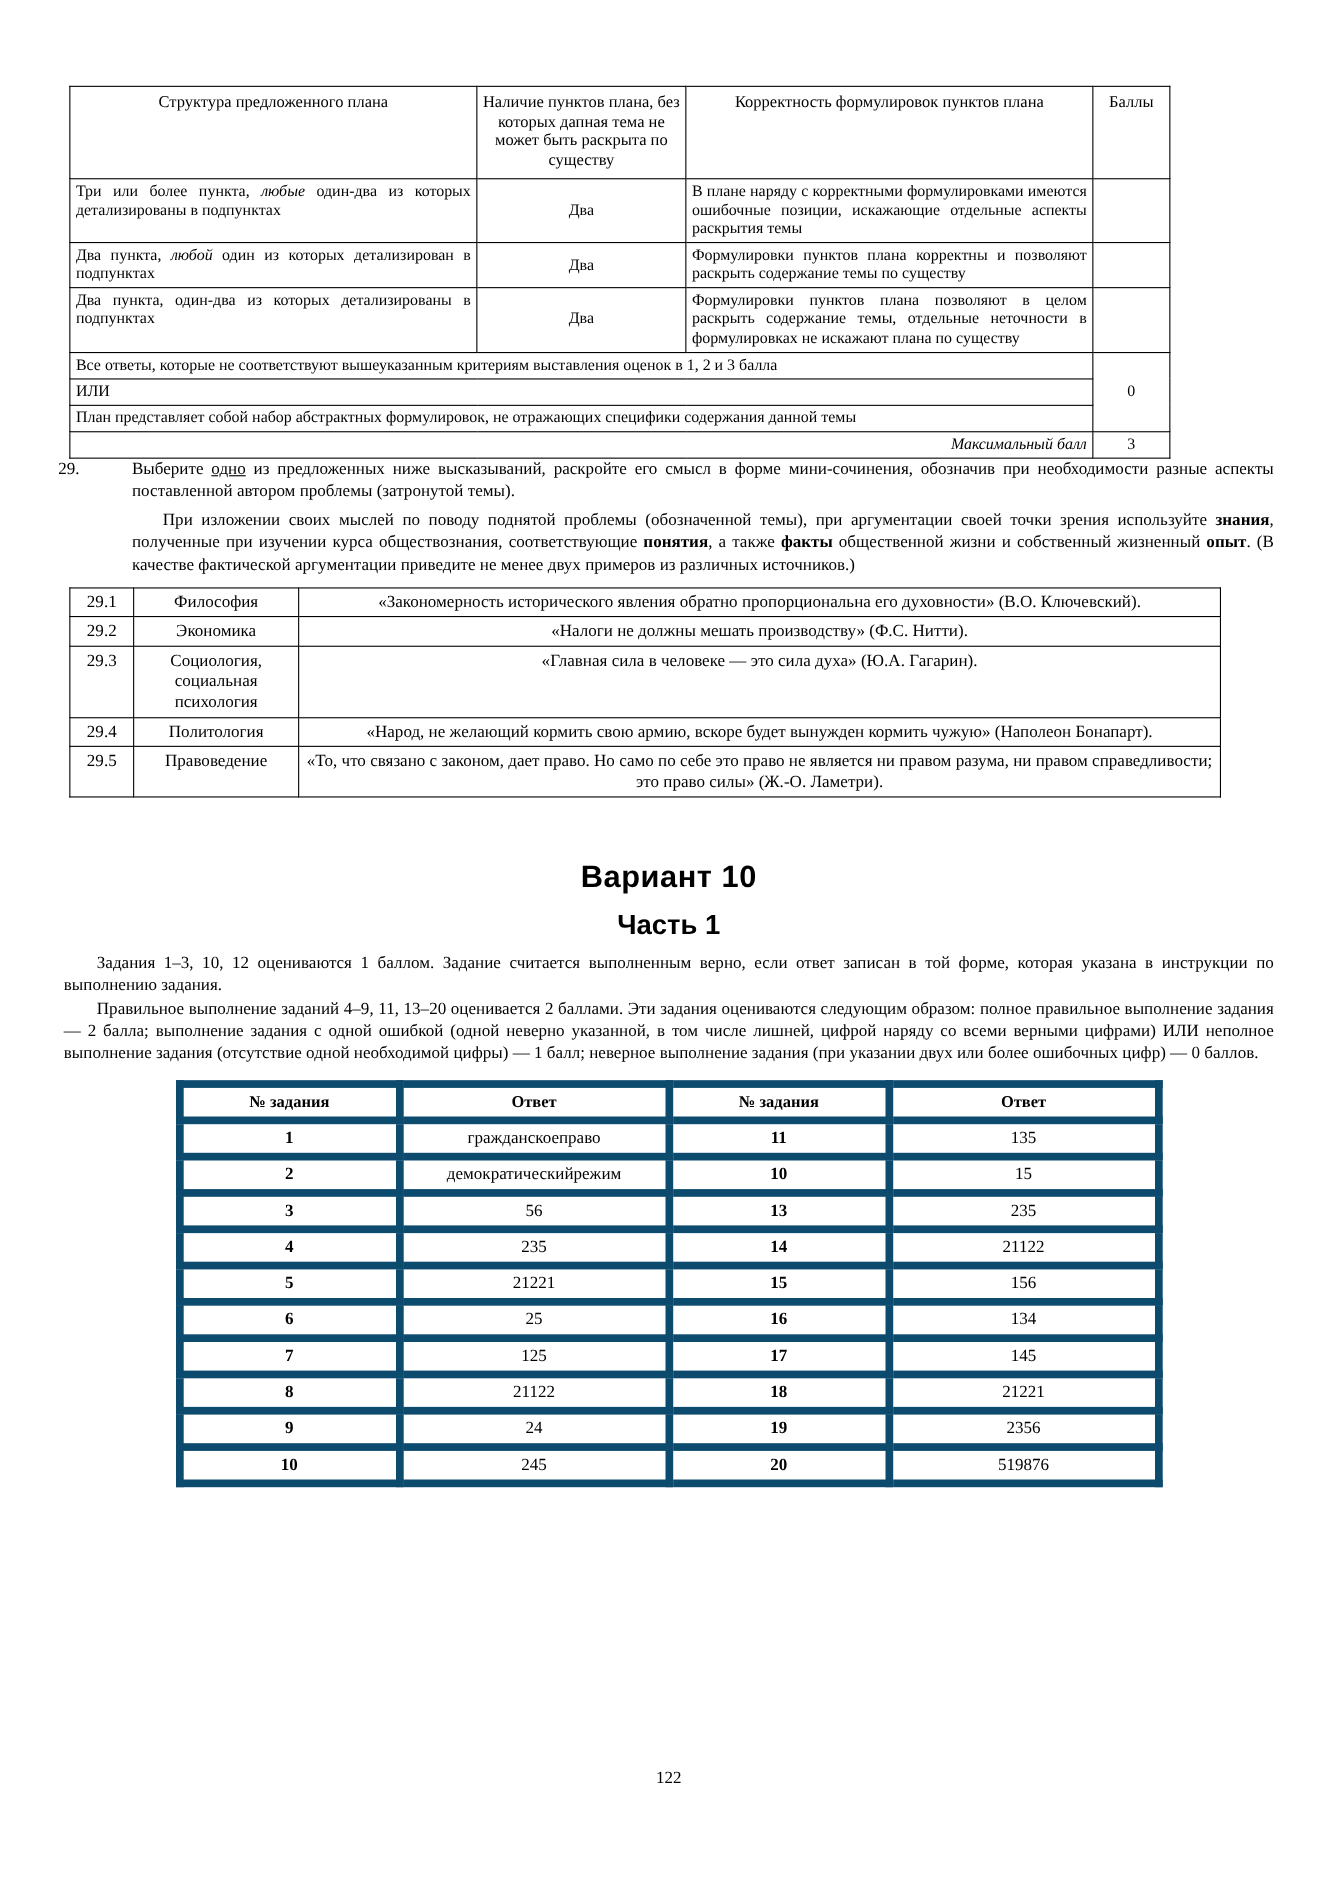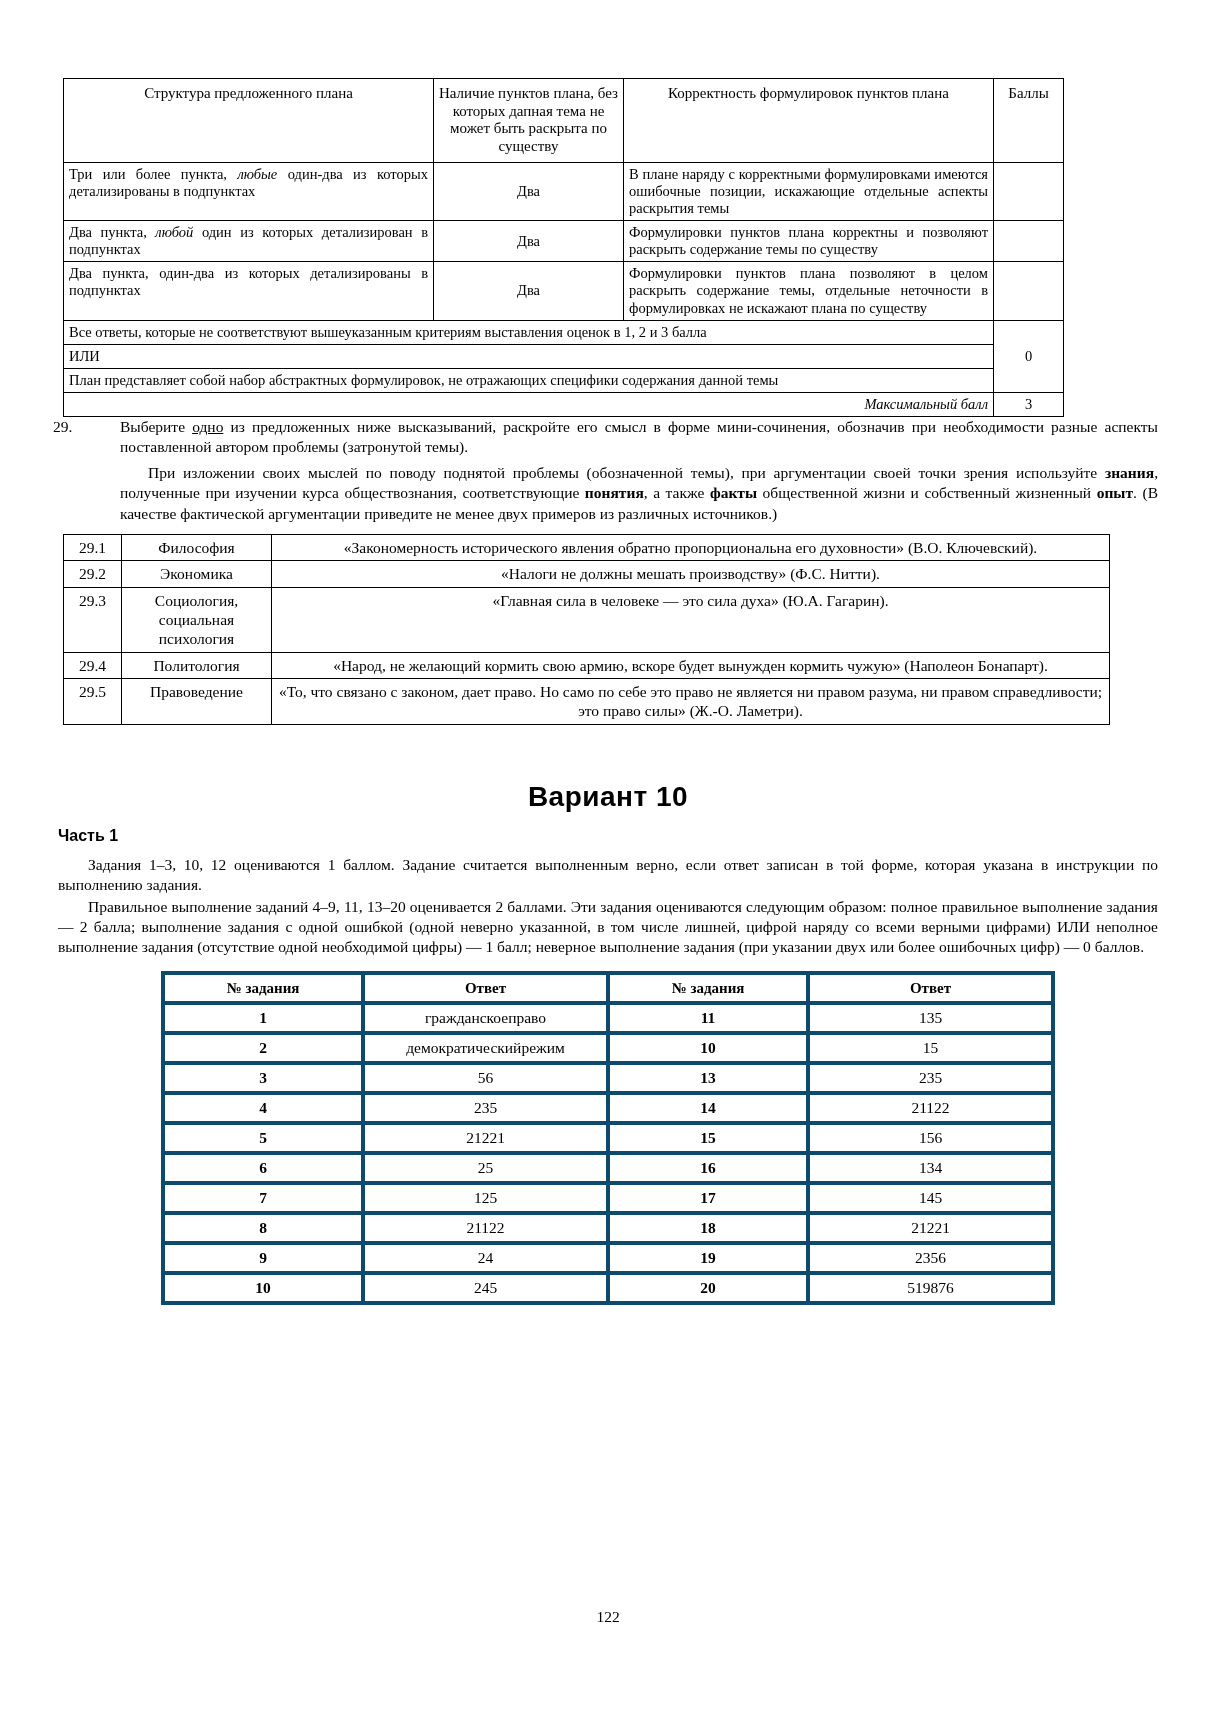--- a/index.html
+++ b/index.html
@@ -134,42 +134,43 @@
   
   h1.variant {
     text-align: center;
     font-family: "Liberation Sans", sans-serif;
     font-size: 28px;
     font-weight: bold;
     margin: 56px 0 0 0;
     letter-spacing: 0.5px;
   }
   h2.part {
+    text-align: center;
     font-family: "Liberation Sans", sans-serif;
-    font-size: 16px;
+    font-size: 25px;
     font-weight: bold;
     margin: 14px 0 10px 0;
   }
   .intro p {
     margin: 0 0 2px 0;
     text-indent: 30px;
     text-align: justify;
     font-size: 15.5px;
     line-height: 1.30;
   }
 
   
   table.answers {
     border-collapse: collapse;
     width: 890px;
     margin: 14px auto 0 auto;
     table-layout: fixed;
   }
   table.answers th, table.answers td {
-    border: 4px solid #0c4a6e;
+    border: 7px solid #0c4a6e;
     text-align: center;
     font-size: 15.5px;
     padding: 2px 4px;
     height: 22px;
   }
   table.answers th {
     font-weight: bold;
     font-size: 15px;
   }
   table.answers td.num { font-weight: bold; }

